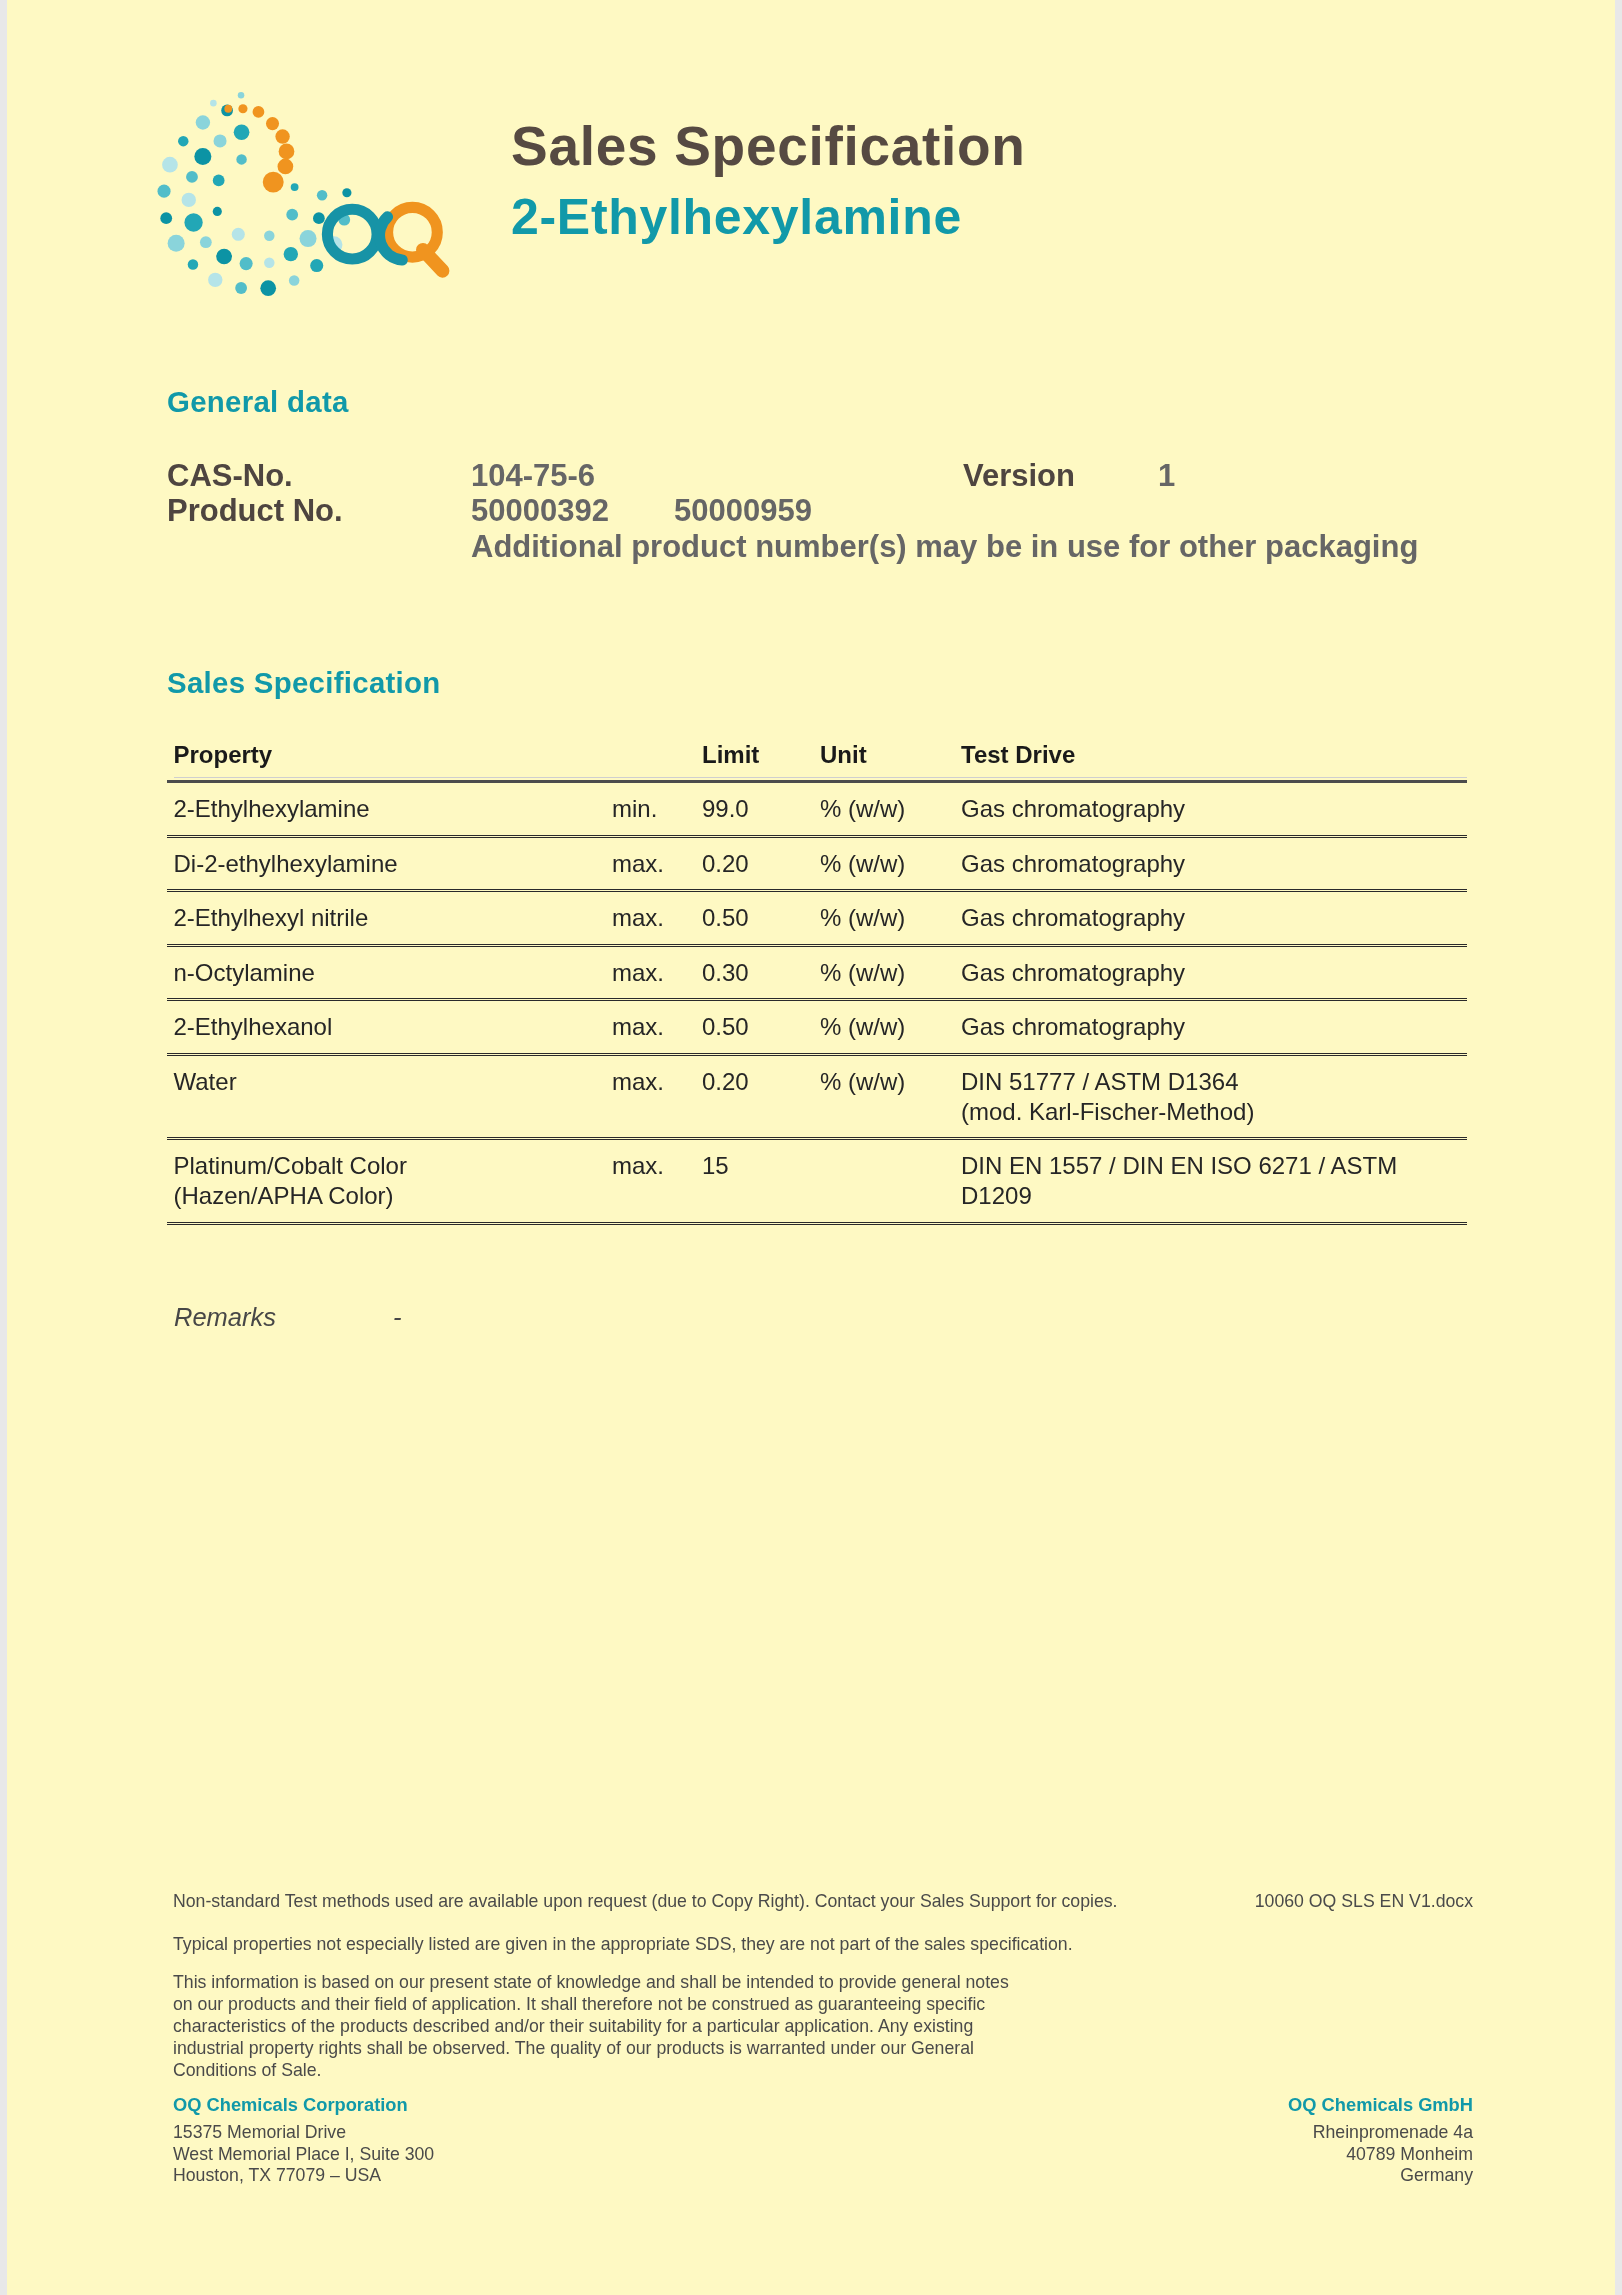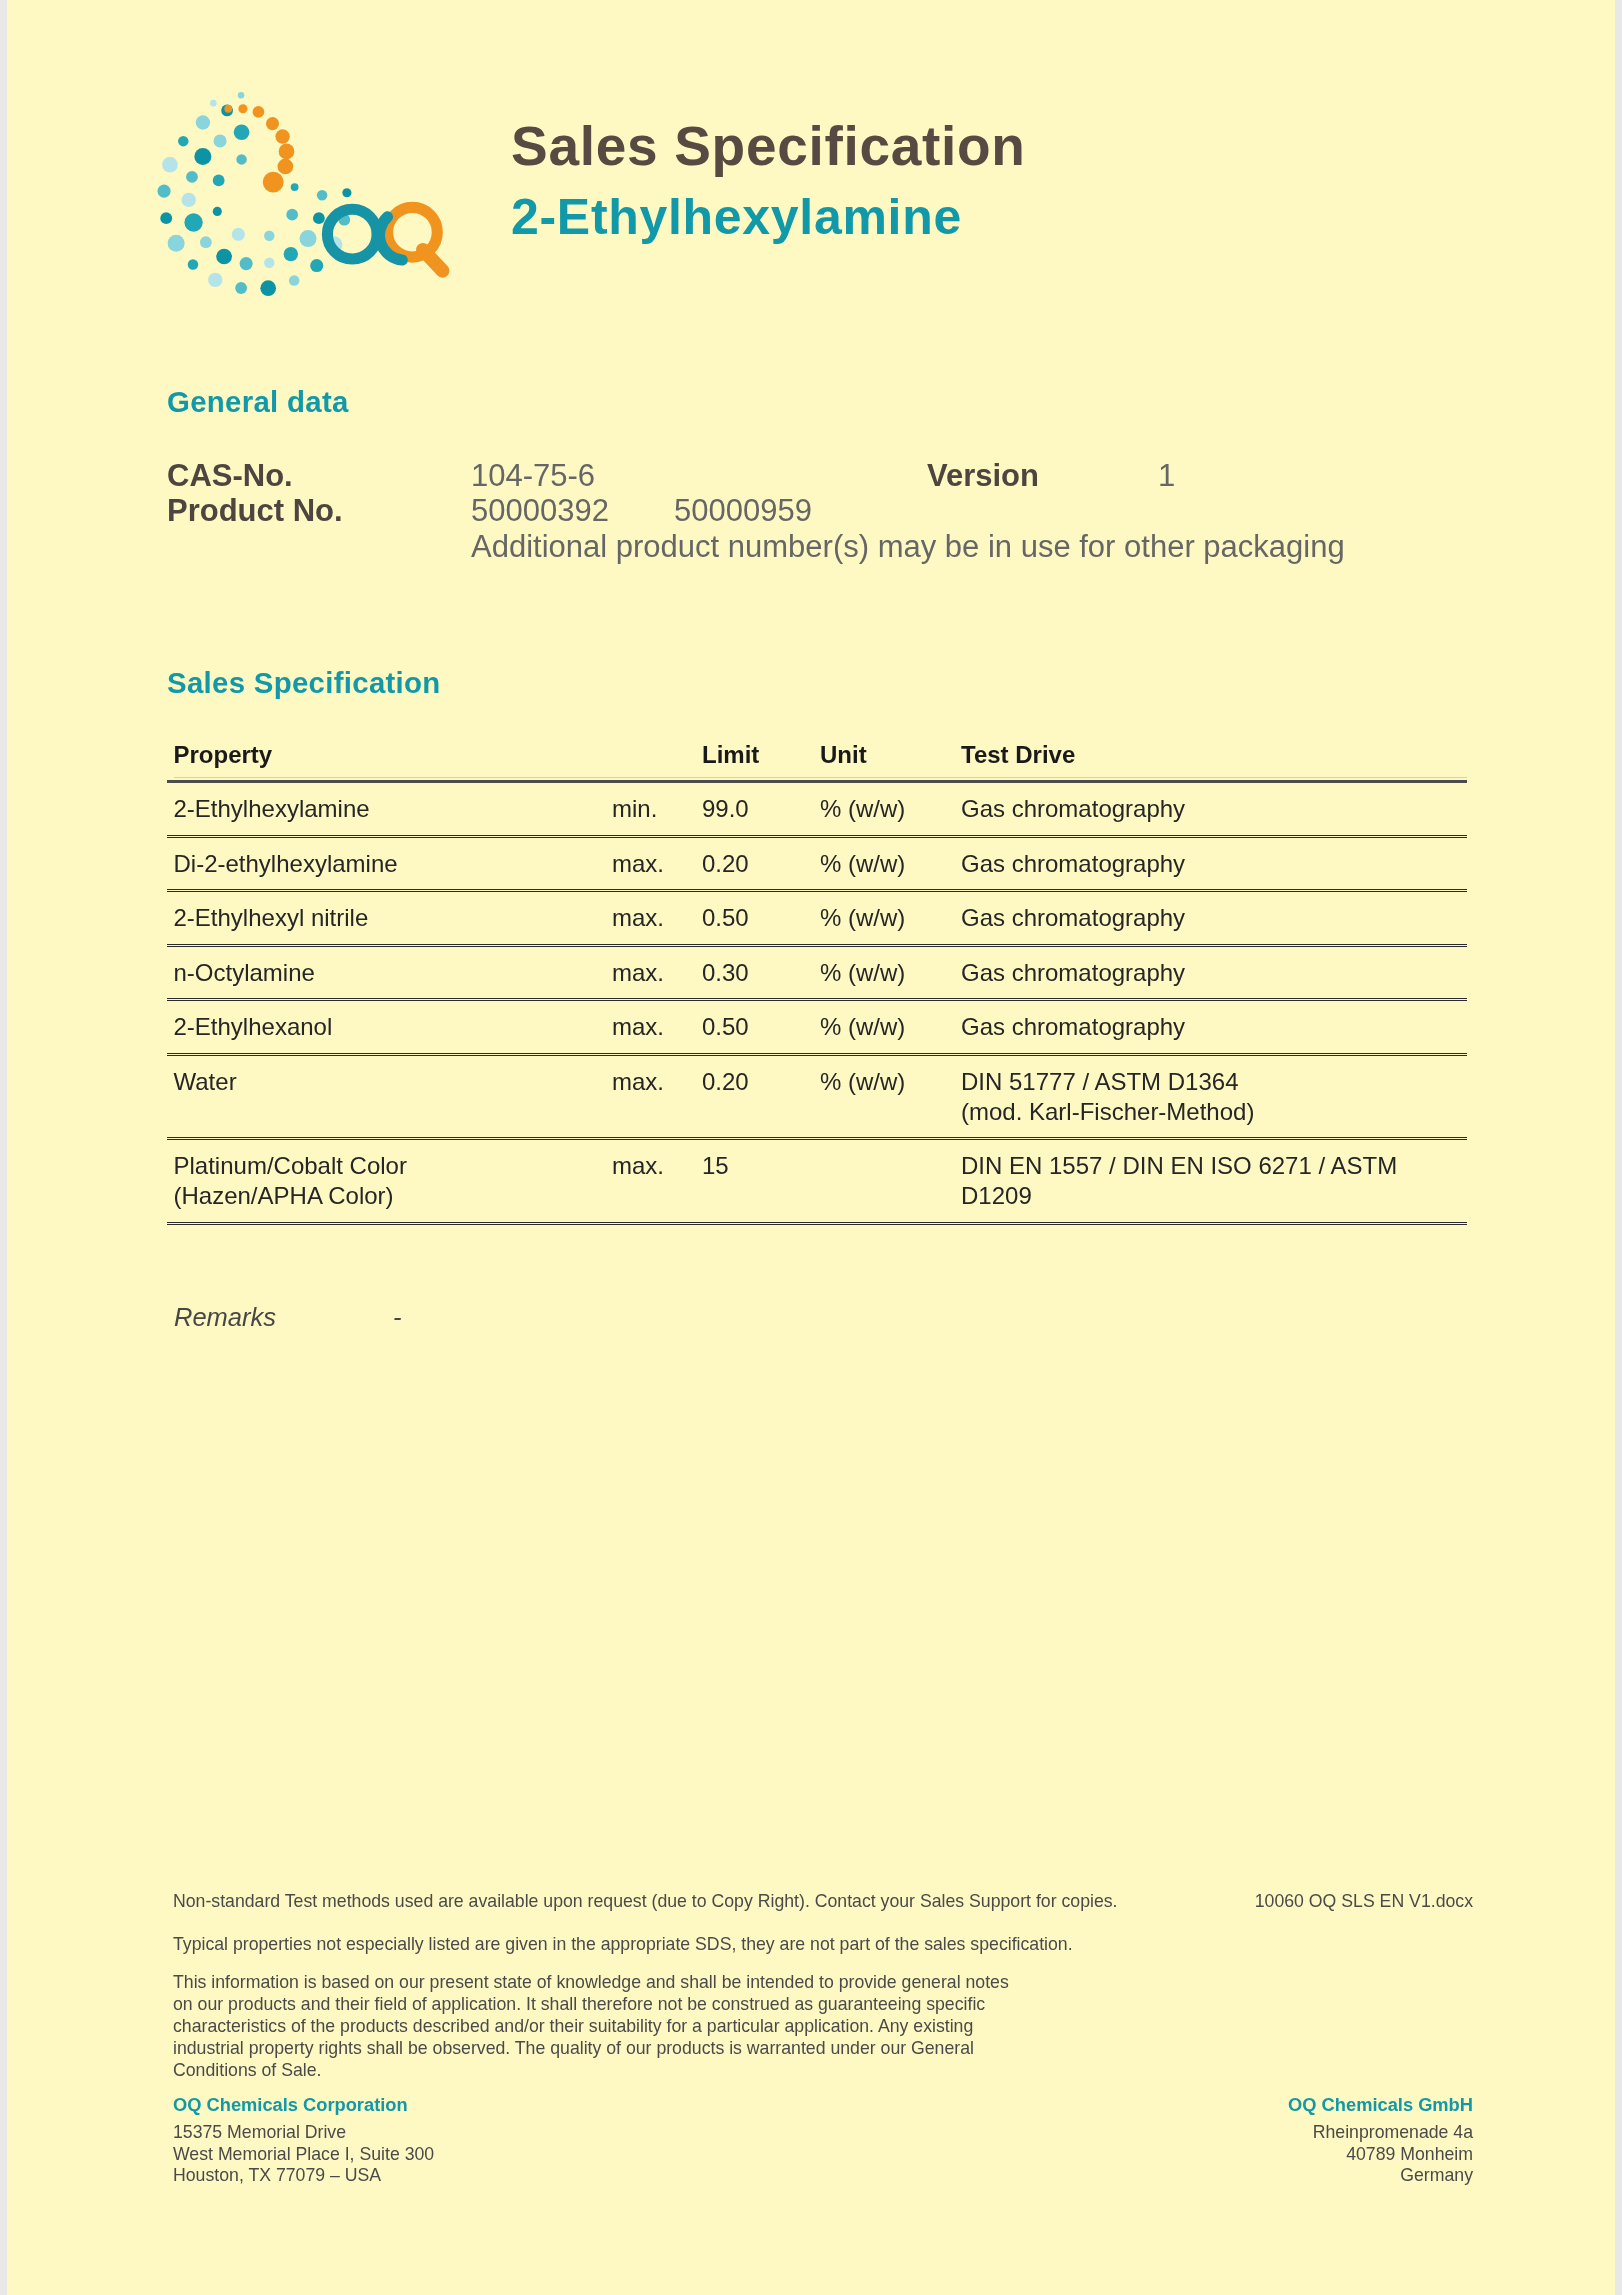--- a/index.html
+++ b/index.html
@@ -27,21 +27,21 @@
   .section-heading{
     position:absolute;left:160px;margin:0;
     font-size:29.4px;font-weight:bold;color:#1199A9;letter-spacing:0.3px;
   }
   #general-heading{top:385px;}
   #spec-heading{top:666px;}
   
   .general-rows{position:absolute;left:160px;top:458px;width:1305px;height:131px;
     font-size:31px;color:#666666;}
   .general-rows .lbl{font-weight:bold;color:#4E4540;}
-  .g-abs{position:absolute;white-space:nowrap;}
+  .g-abs{position:absolute;white-space:nowrap;font-weight:bold;}
   
   .spec-table-wrap{position:absolute;left:160px;top:732px;width:1300px;}
   table.spec{border-collapse:collapse;table-layout:fixed;width:1300px;}
   table.spec col.c1{width:445px;}
   table.spec col.c2{width:90px;}
   table.spec col.c3{width:118px;}
   table.spec col.c4{width:141px;}
   table.spec col.c5{width:506px;}
   table.spec th{
     text-align:left;vertical-align:bottom;
@@ -145,21 +145,21 @@
 
   <div class="titles">
     <h1 class="doc-title">Sales Specification</h1>
     <h2 class="product-title">2-Ethylhexylamine</h2>
   </div>
 
   <h3 class="section-heading" id="general-heading">General data</h3>
   <div class="general-rows">
     <span class="g-abs lbl" style="left:0;top:0;">CAS-No.</span>
     <span class="g-abs" style="left:304px;top:0;">104-75-6</span>
-    <span class="g-abs lbl" style="left:760px;top:0;">Version</span>
+    <span class="g-abs lbl" style="left:796px;top:0;">Version</span>
     <span class="g-abs" style="left:991px;top:0;">1</span>
     <span class="g-abs lbl" style="left:0;top:35px;">Product No.</span>
     <span class="g-abs" style="left:304px;top:35px;">50000392</span>
     <span class="g-abs" style="left:507px;top:35px;">50000959</span>
     <span class="g-abs" style="left:304px;top:71px;">Additional product number(s) may be in use for other packaging</span>
   </div>
 
   <h3 class="section-heading" id="spec-heading">Sales Specification</h3>
   <div class="spec-table-wrap">
     <table class="spec">

